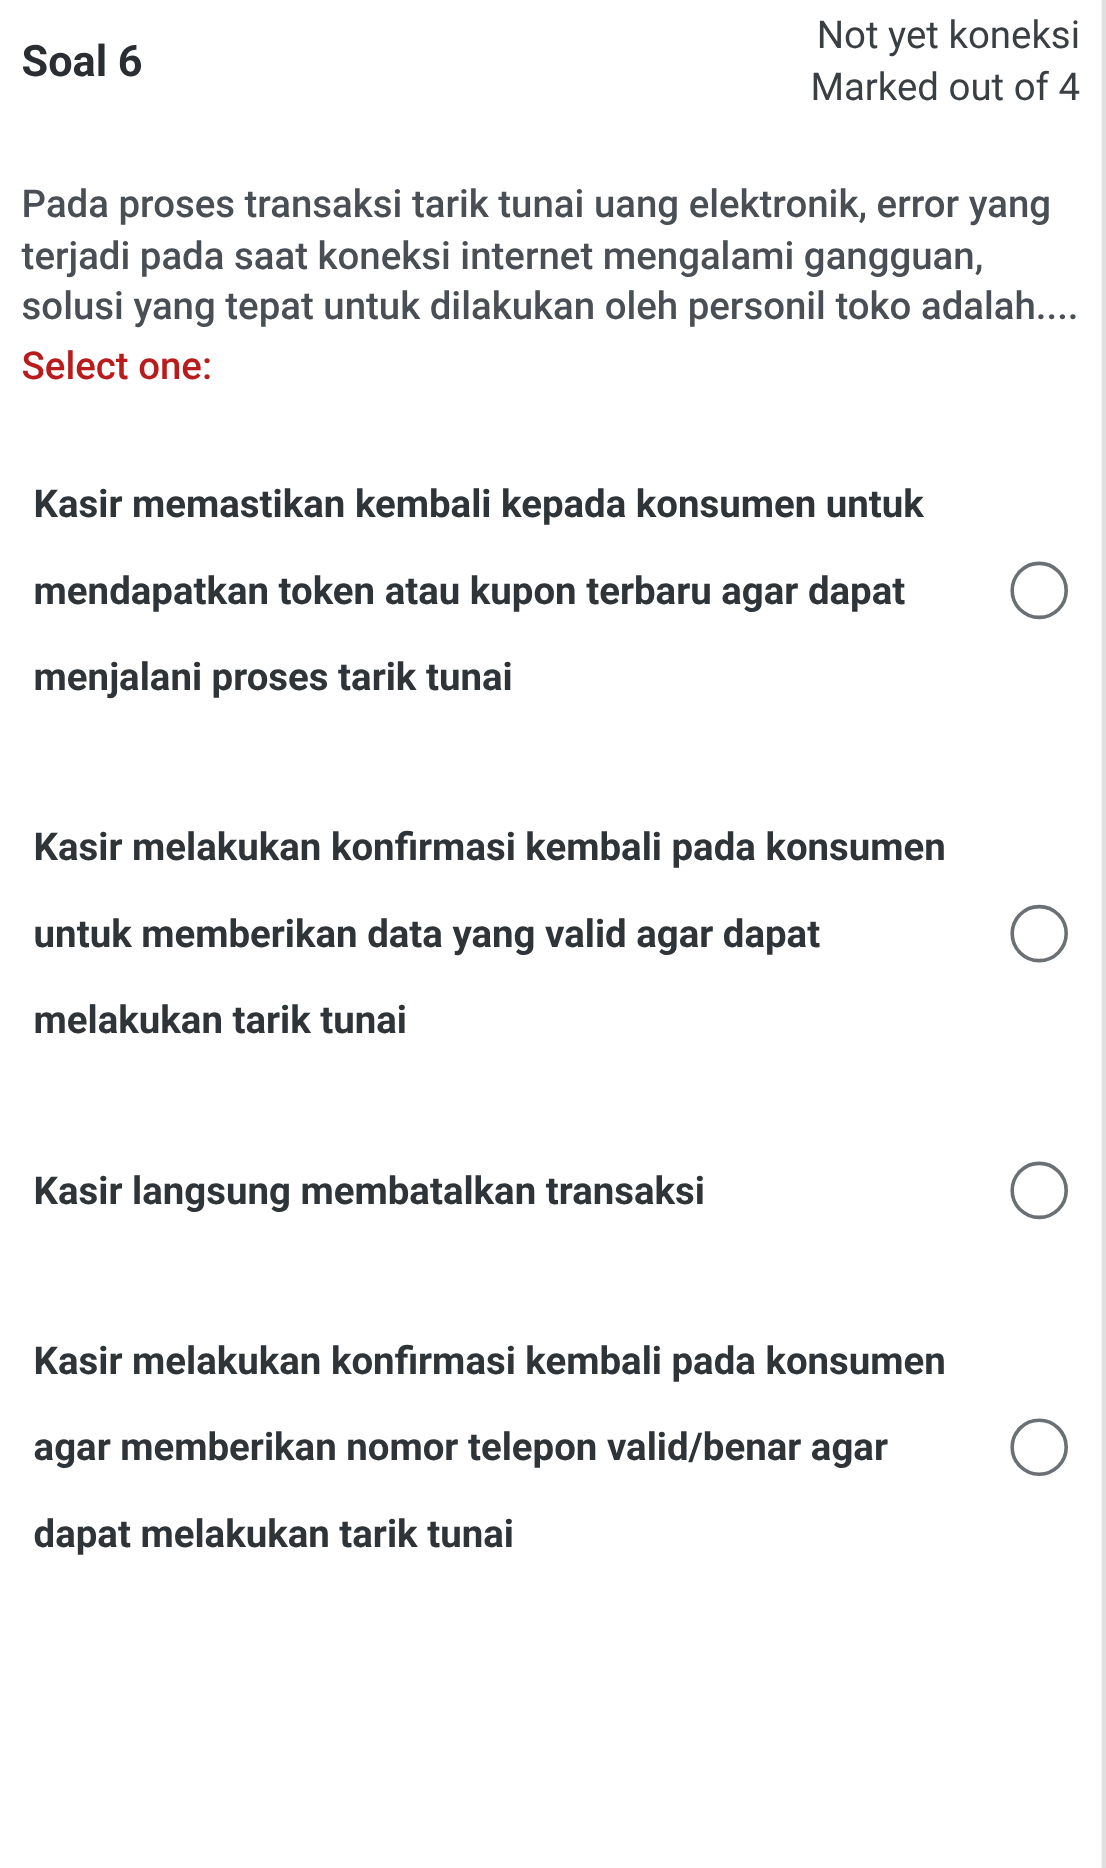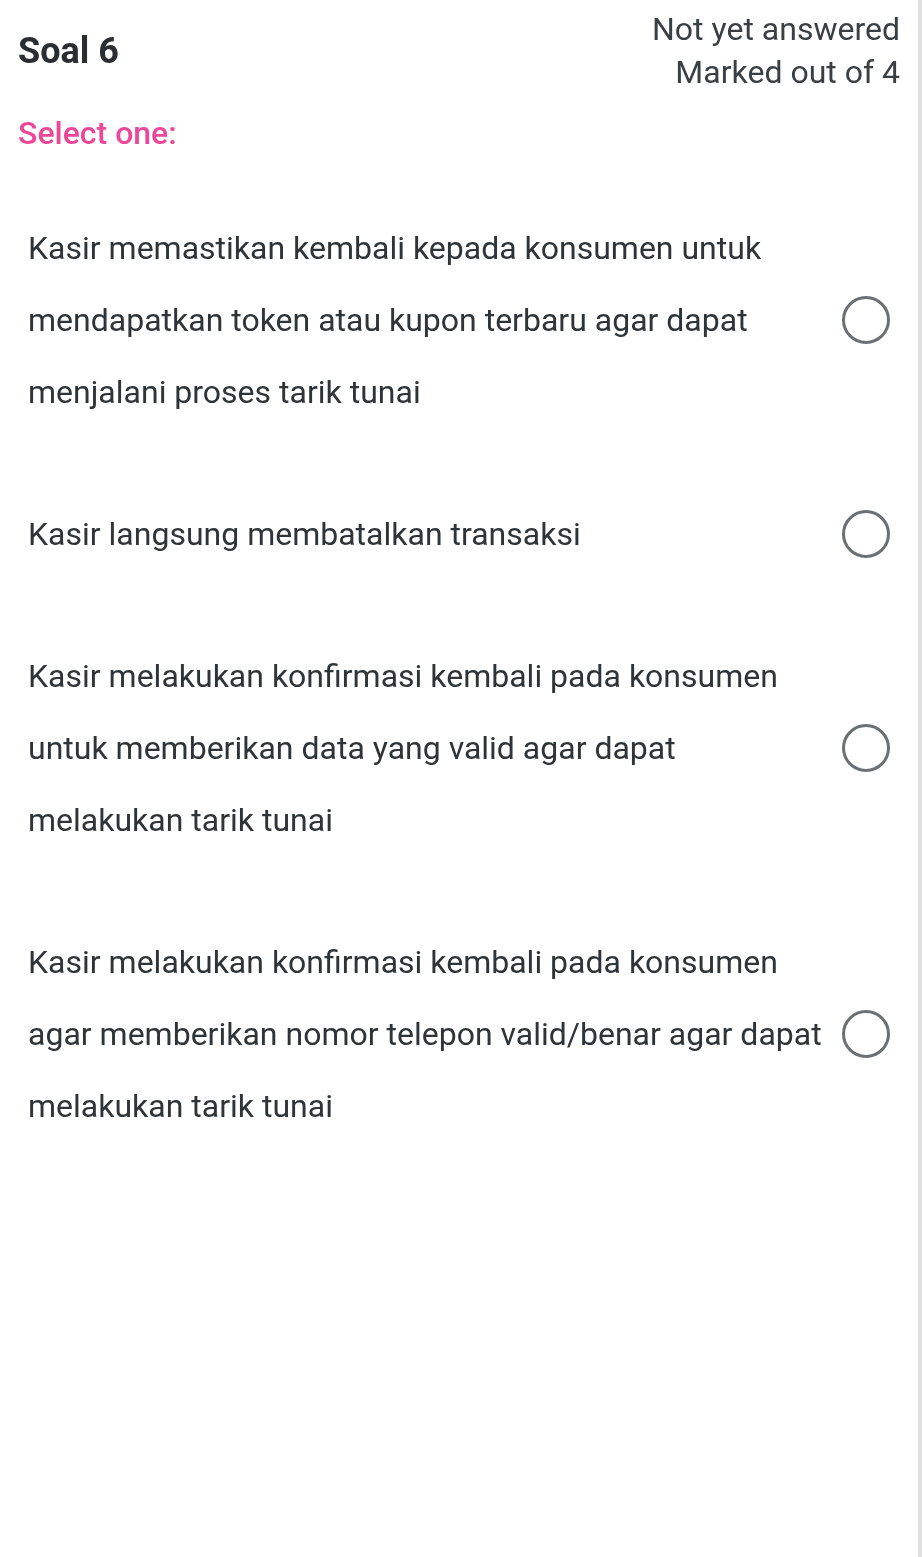--- a/index.html
+++ b/index.html
@@ -40,35 +40,35 @@
     .question-text {
       font-size: 32px;
       color: #4a4f55;
       line-height: 1.32;
       font-weight: 500;
       margin-top: 35px;
       margin-bottom: 10px;
     }
     .select-one {
       font-size: 32px;
-      color: #ec4899;
+      color: #b91c1c;
       font-weight: 500;
       margin-bottom: 60px;
     }
     .option-row {
       display: flex;
       align-items: center;
       justify-content: space-between;
       margin-bottom: 70px;
       padding-left: 10px;
     }
     .option-text {
       font-size: 32px;
       color: #2f3438;
-      font-weight: 400;
+      font-weight: 700;
       line-height: 2.25;
       flex: 1;
       padding-right: 20px;
     }
     .radio-circle {
       width: 48px;
       height: 48px;
       border: 3px solid #6b7075;
       border-radius: 50%;
       flex-shrink: 0;
@@ -77,39 +77,40 @@
       background: transparent;
     }
   </style>
 </head>
 <body>
 
 <div class="container">
   <div class="header">
     <div class="question-number">Soal 6</div>
     <div class="status-block">
-      <div>Not yet answered</div>
+      <div>Not yet koneksi</div>
       <div>Marked out of 4</div>
     </div>
   </div>
 
+  <div class="question-text">Pada proses transaksi tarik tunai uang elektronik, error yang terjadi pada saat koneksi internet mengalami gangguan, solusi yang tepat untuk dilakukan oleh personil toko adalah....</div>
   <div class="select-one">Select one:</div>
 
   <div class="option-row">
     <div class="option-text">Kasir memastikan kembali kepada konsumen untuk mendapatkan token atau kupon terbaru agar dapat menjalani proses tarik tunai</div>
     <button class="radio-circle"></button>
   </div>
 
   <div class="option-row">
-    <div class="option-text">Kasir langsung membatalkan transaksi</div>
+    <div class="option-text">Kasir melakukan konfirmasi kembali pada konsumen untuk memberikan data yang valid agar dapat melakukan tarik tunai</div>
     <button class="radio-circle"></button>
   </div>
 
   <div class="option-row">
-    <div class="option-text">Kasir melakukan konfirmasi kembali pada konsumen untuk memberikan data yang valid agar dapat melakukan tarik tunai</div>
+    <div class="option-text">Kasir langsung membatalkan transaksi</div>
     <button class="radio-circle"></button>
   </div>
 
   <div class="option-row">
     <div class="option-text">Kasir melakukan konfirmasi kembali pada konsumen agar memberikan nomor telepon valid/benar agar dapat melakukan tarik tunai</div>
     <button class="radio-circle"></button>
   </div>
 </div>
 
 </body></html>

